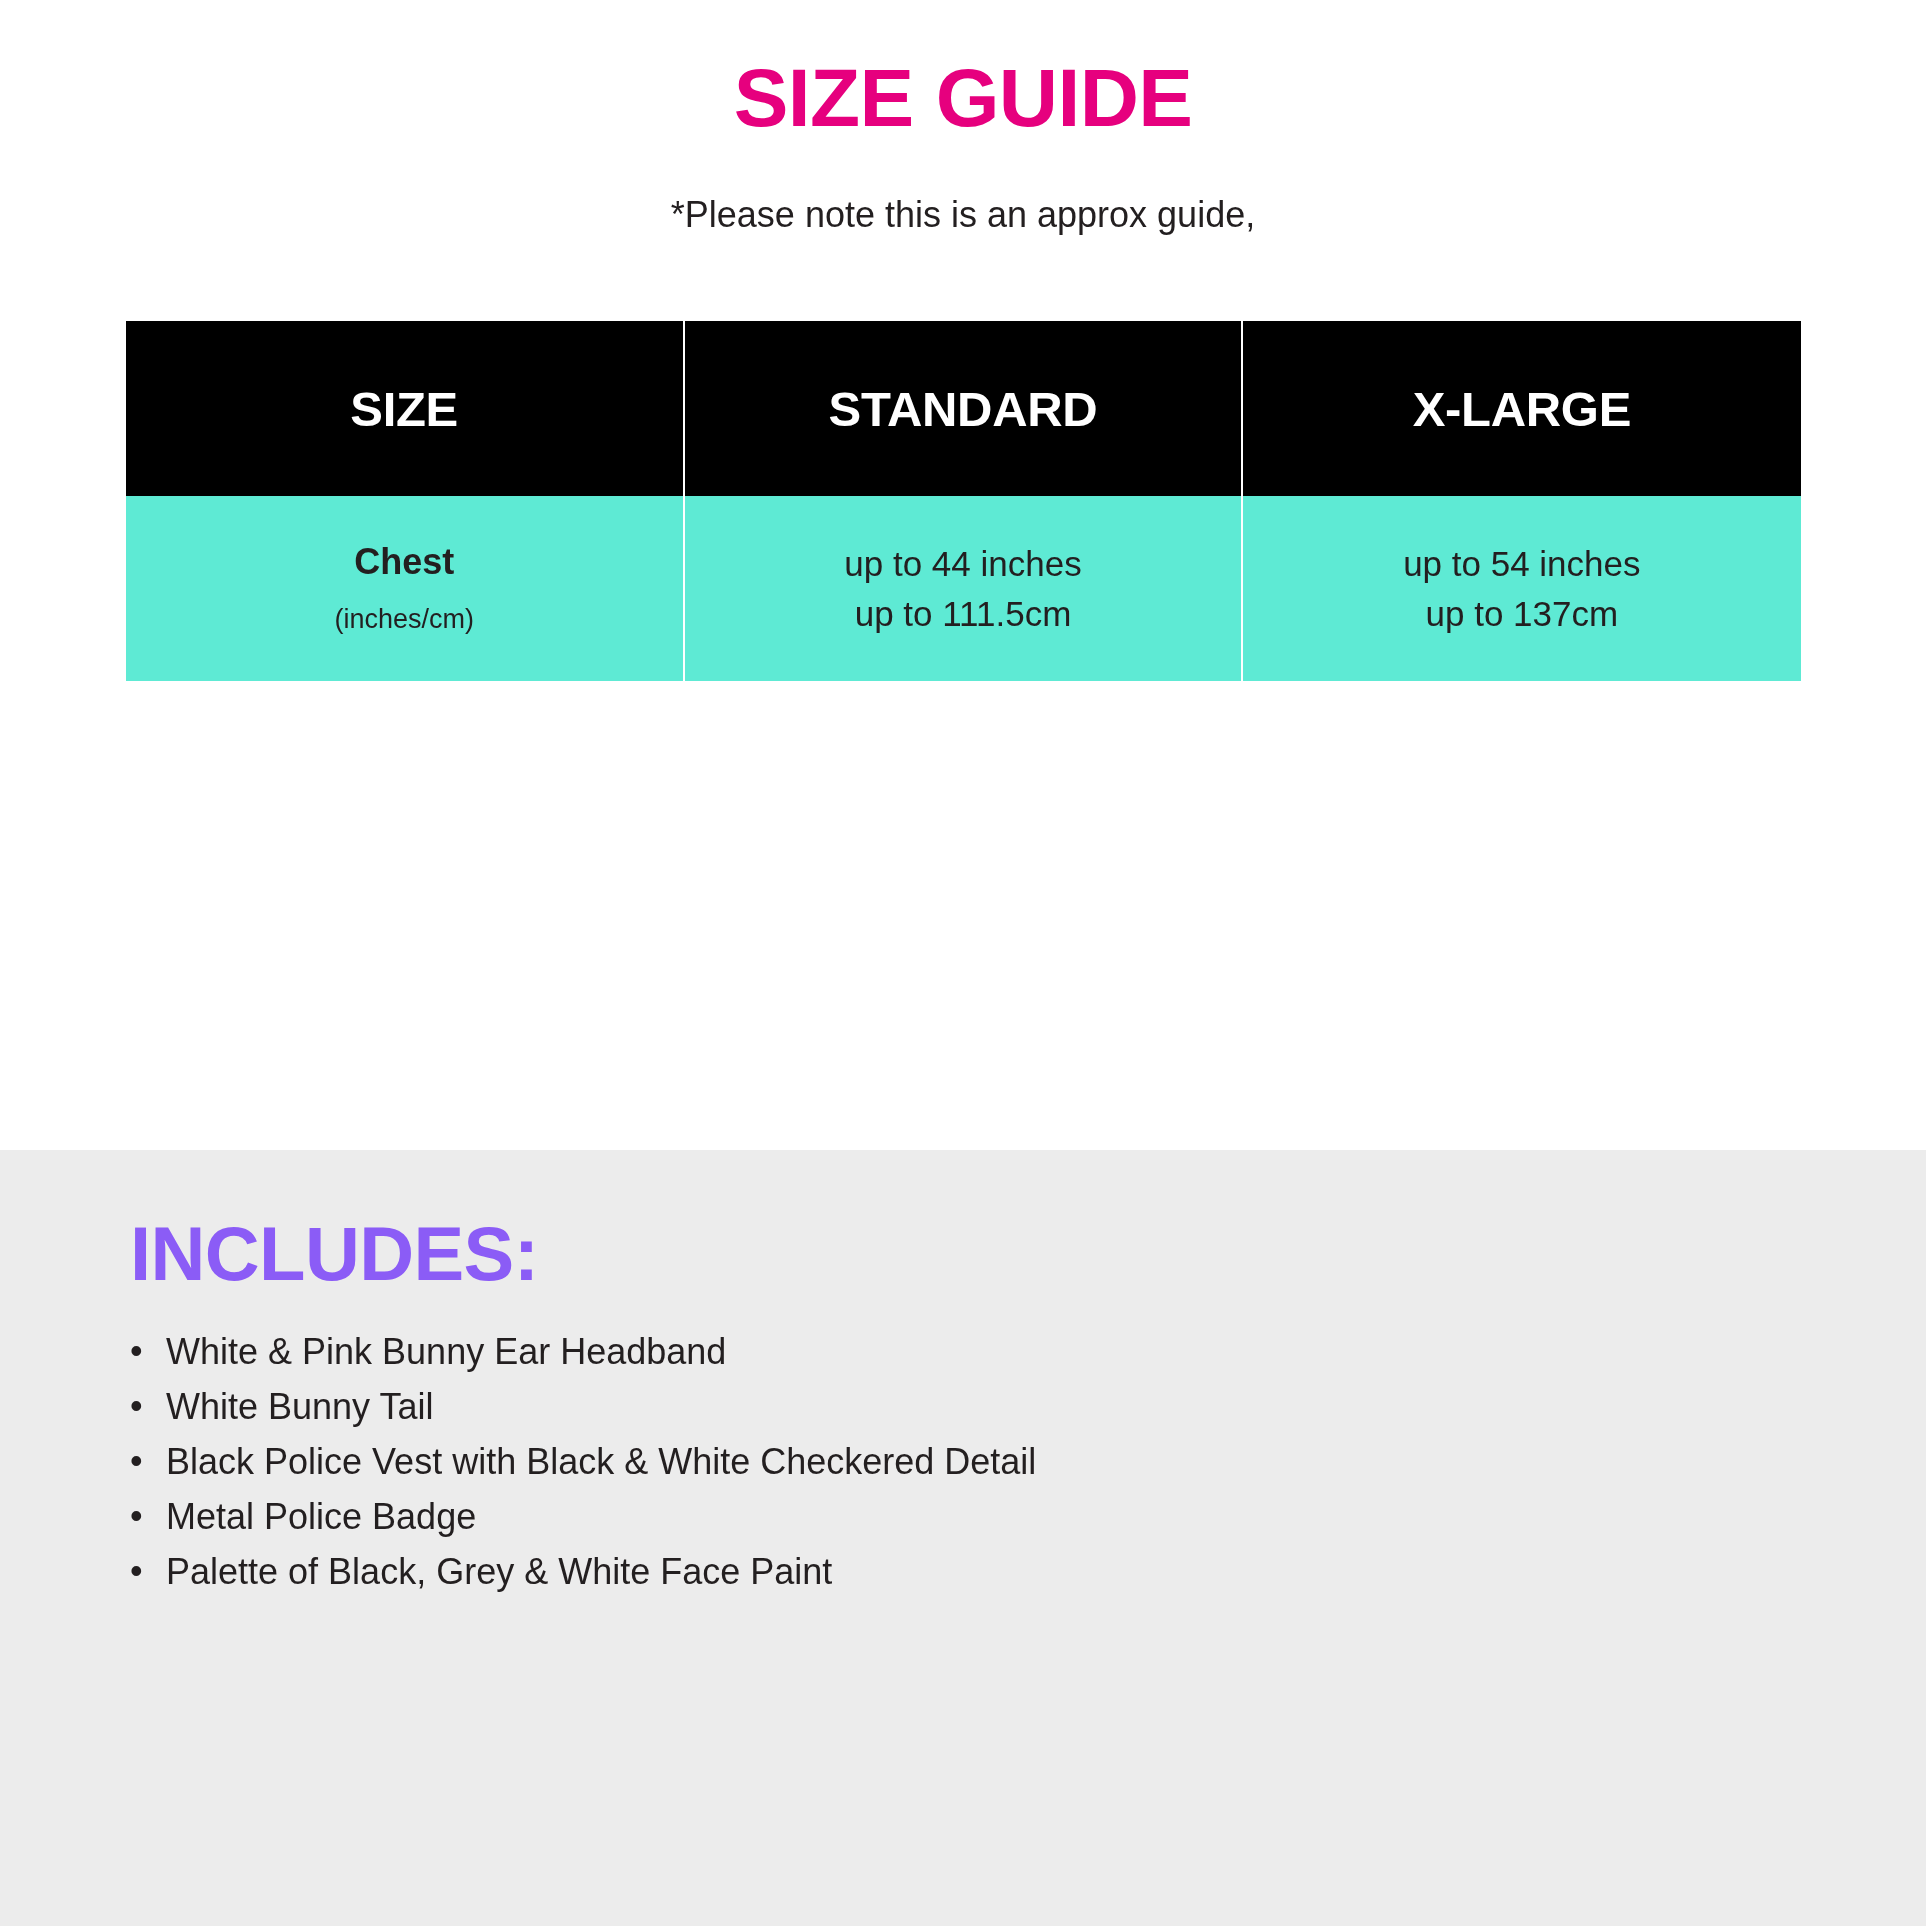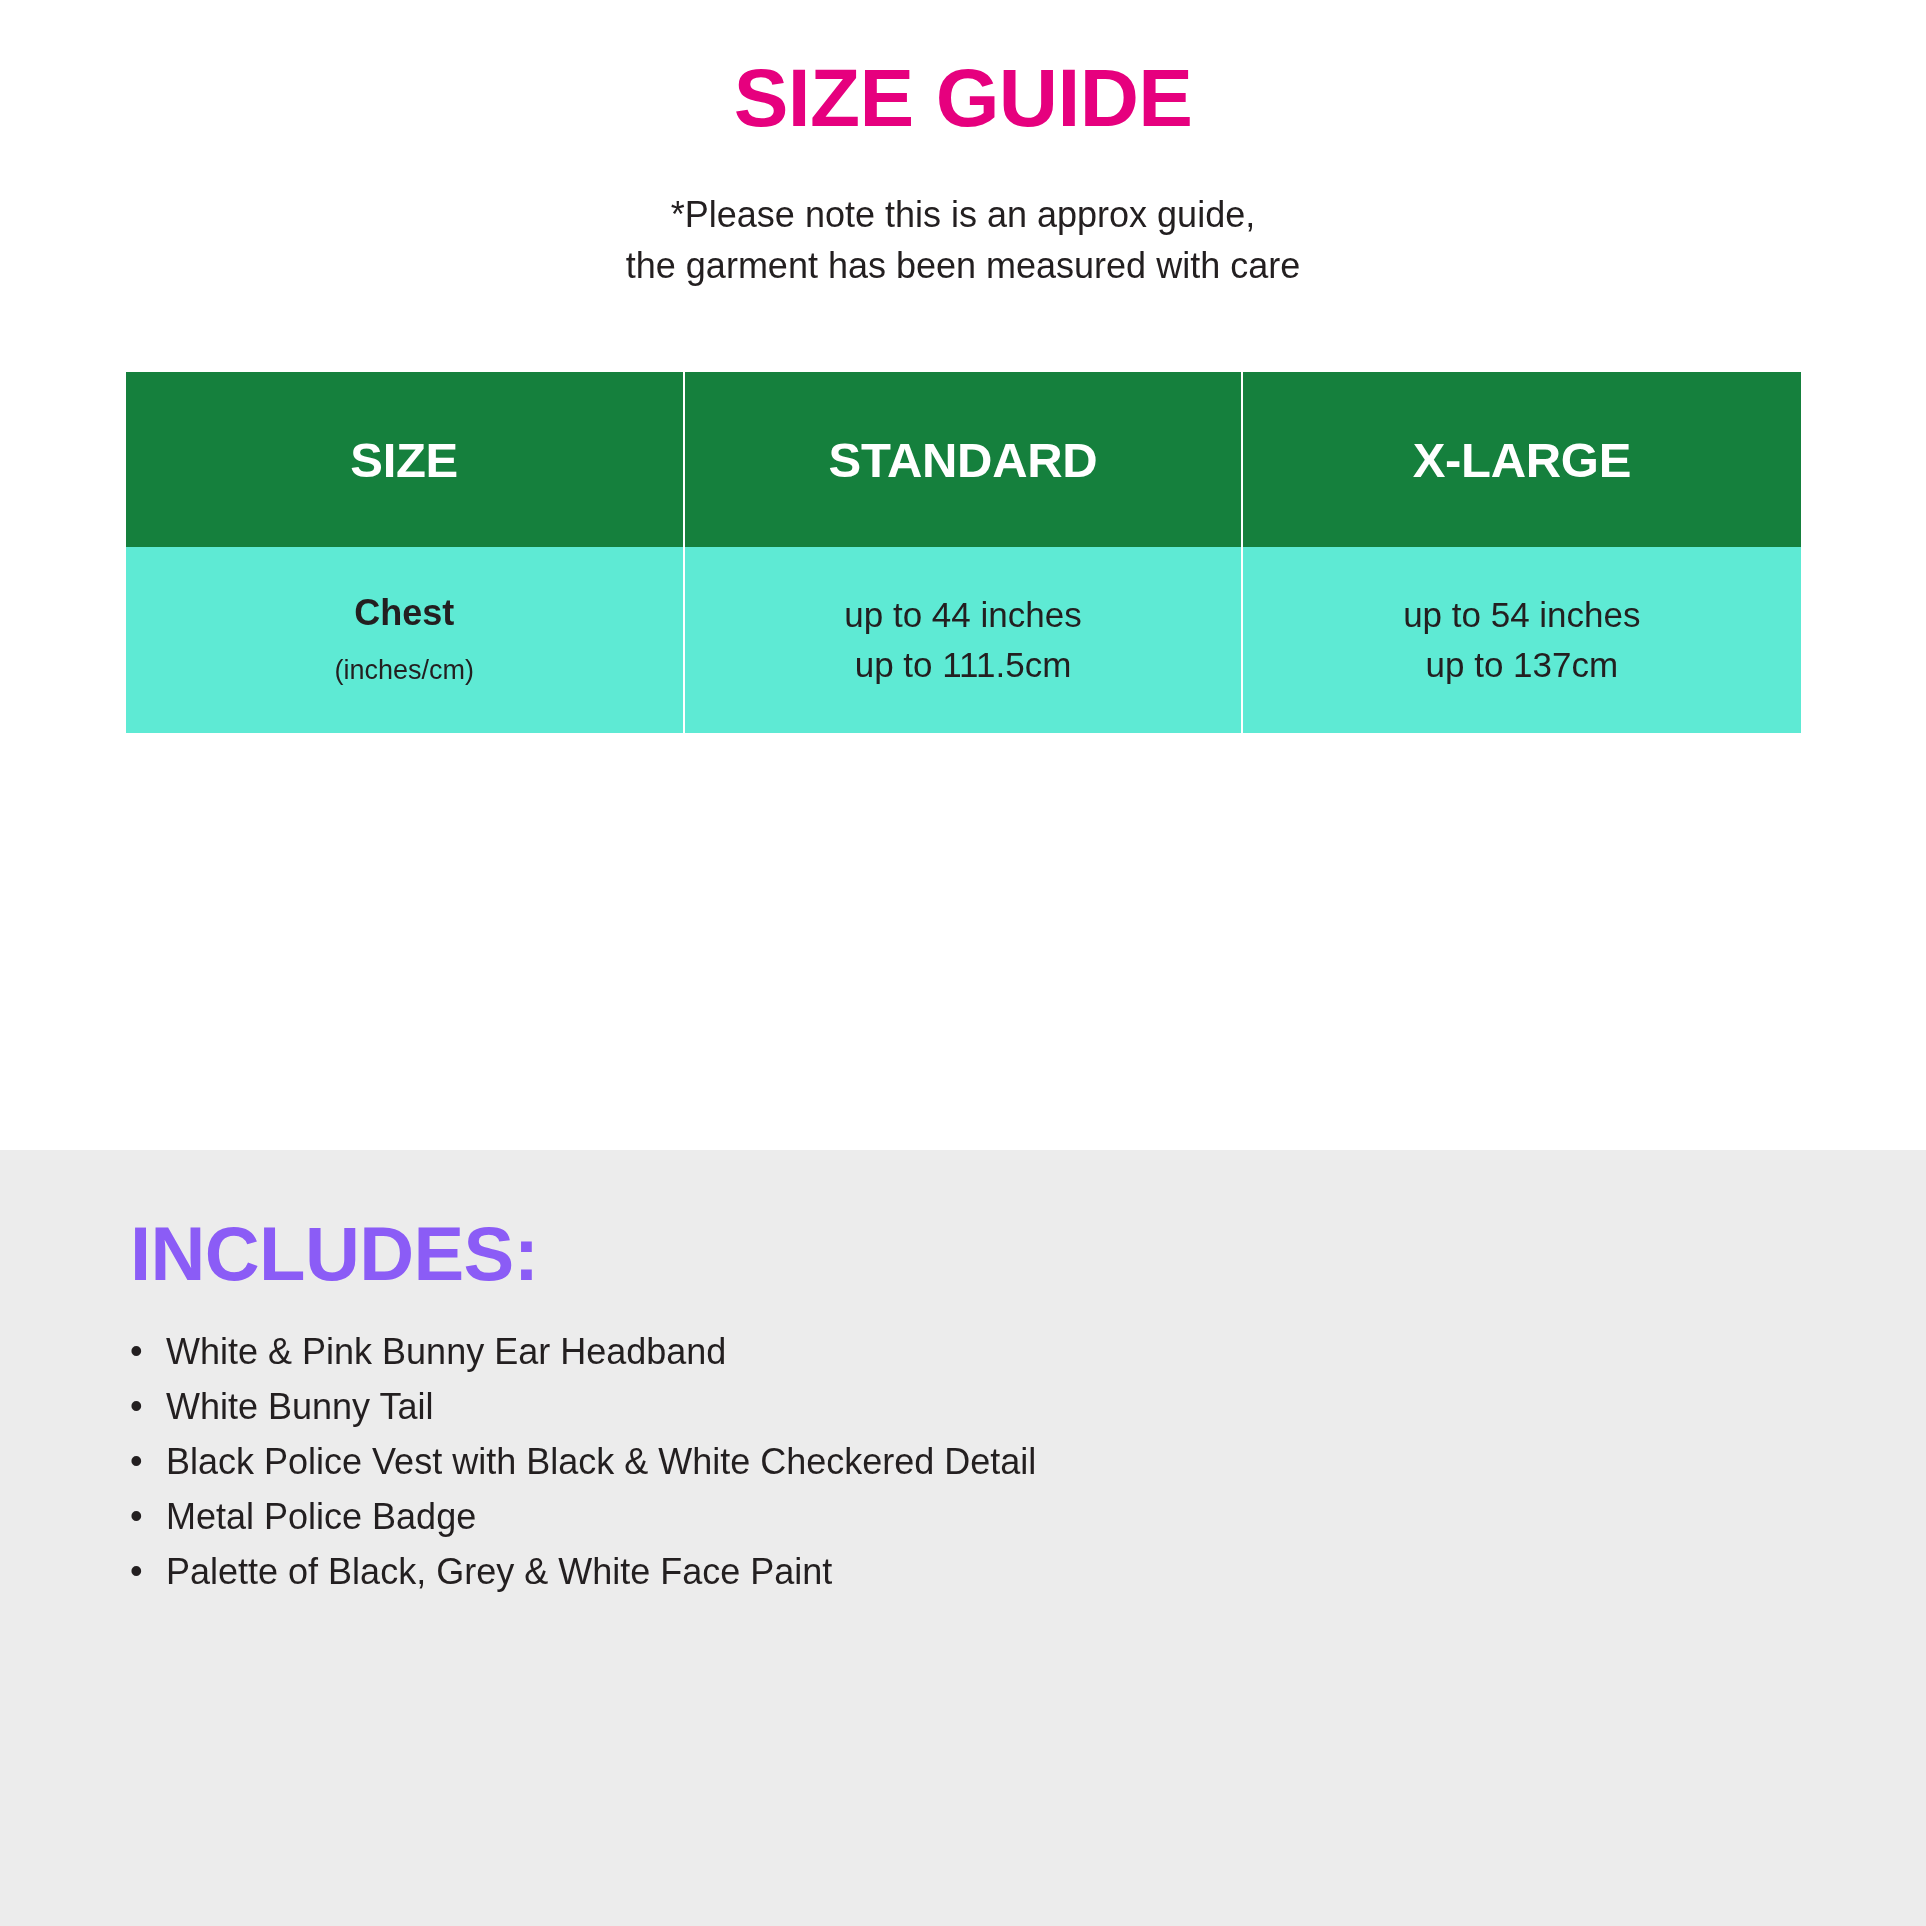--- a/index.html
+++ b/index.html
@@ -51,21 +51,21 @@
   .table-wrap {
     margin: 81px auto 0 auto;
     width: 1675px;
   }
   table.size-table {
     width: 100%;
     border-collapse: collapse;
     table-layout: fixed;
   }
   table.size-table th {
-    background: #15803d;
+    background: #000000;
     color: #ffffff;
     font-size: 49px;
     font-weight: 800;
     letter-spacing: -0.3px;
     height: 173px;
     vertical-align: middle;
     text-align: center;
     border-right: 2.3px solid #ffffff;
   }
   table.size-table th:last-child { border-right: none; }
@@ -147,21 +147,20 @@
 <body>
 
 <div class="page">
 
   <div class="sizeguide-section">
 
     <h1 class="main-title">SIZE GUIDE</h1>
 
     <div class="note">
       <div>*Please note this is an approx guide,</div>
-      <div>the garment has been measured with care</div>
     </div>
 
     <div class="table-wrap">
       <table class="size-table">
         <thead>
           <tr>
             <th>SIZE</th>
             <th>STANDARD</th>
             <th>X-LARGE</th>
           </tr>

